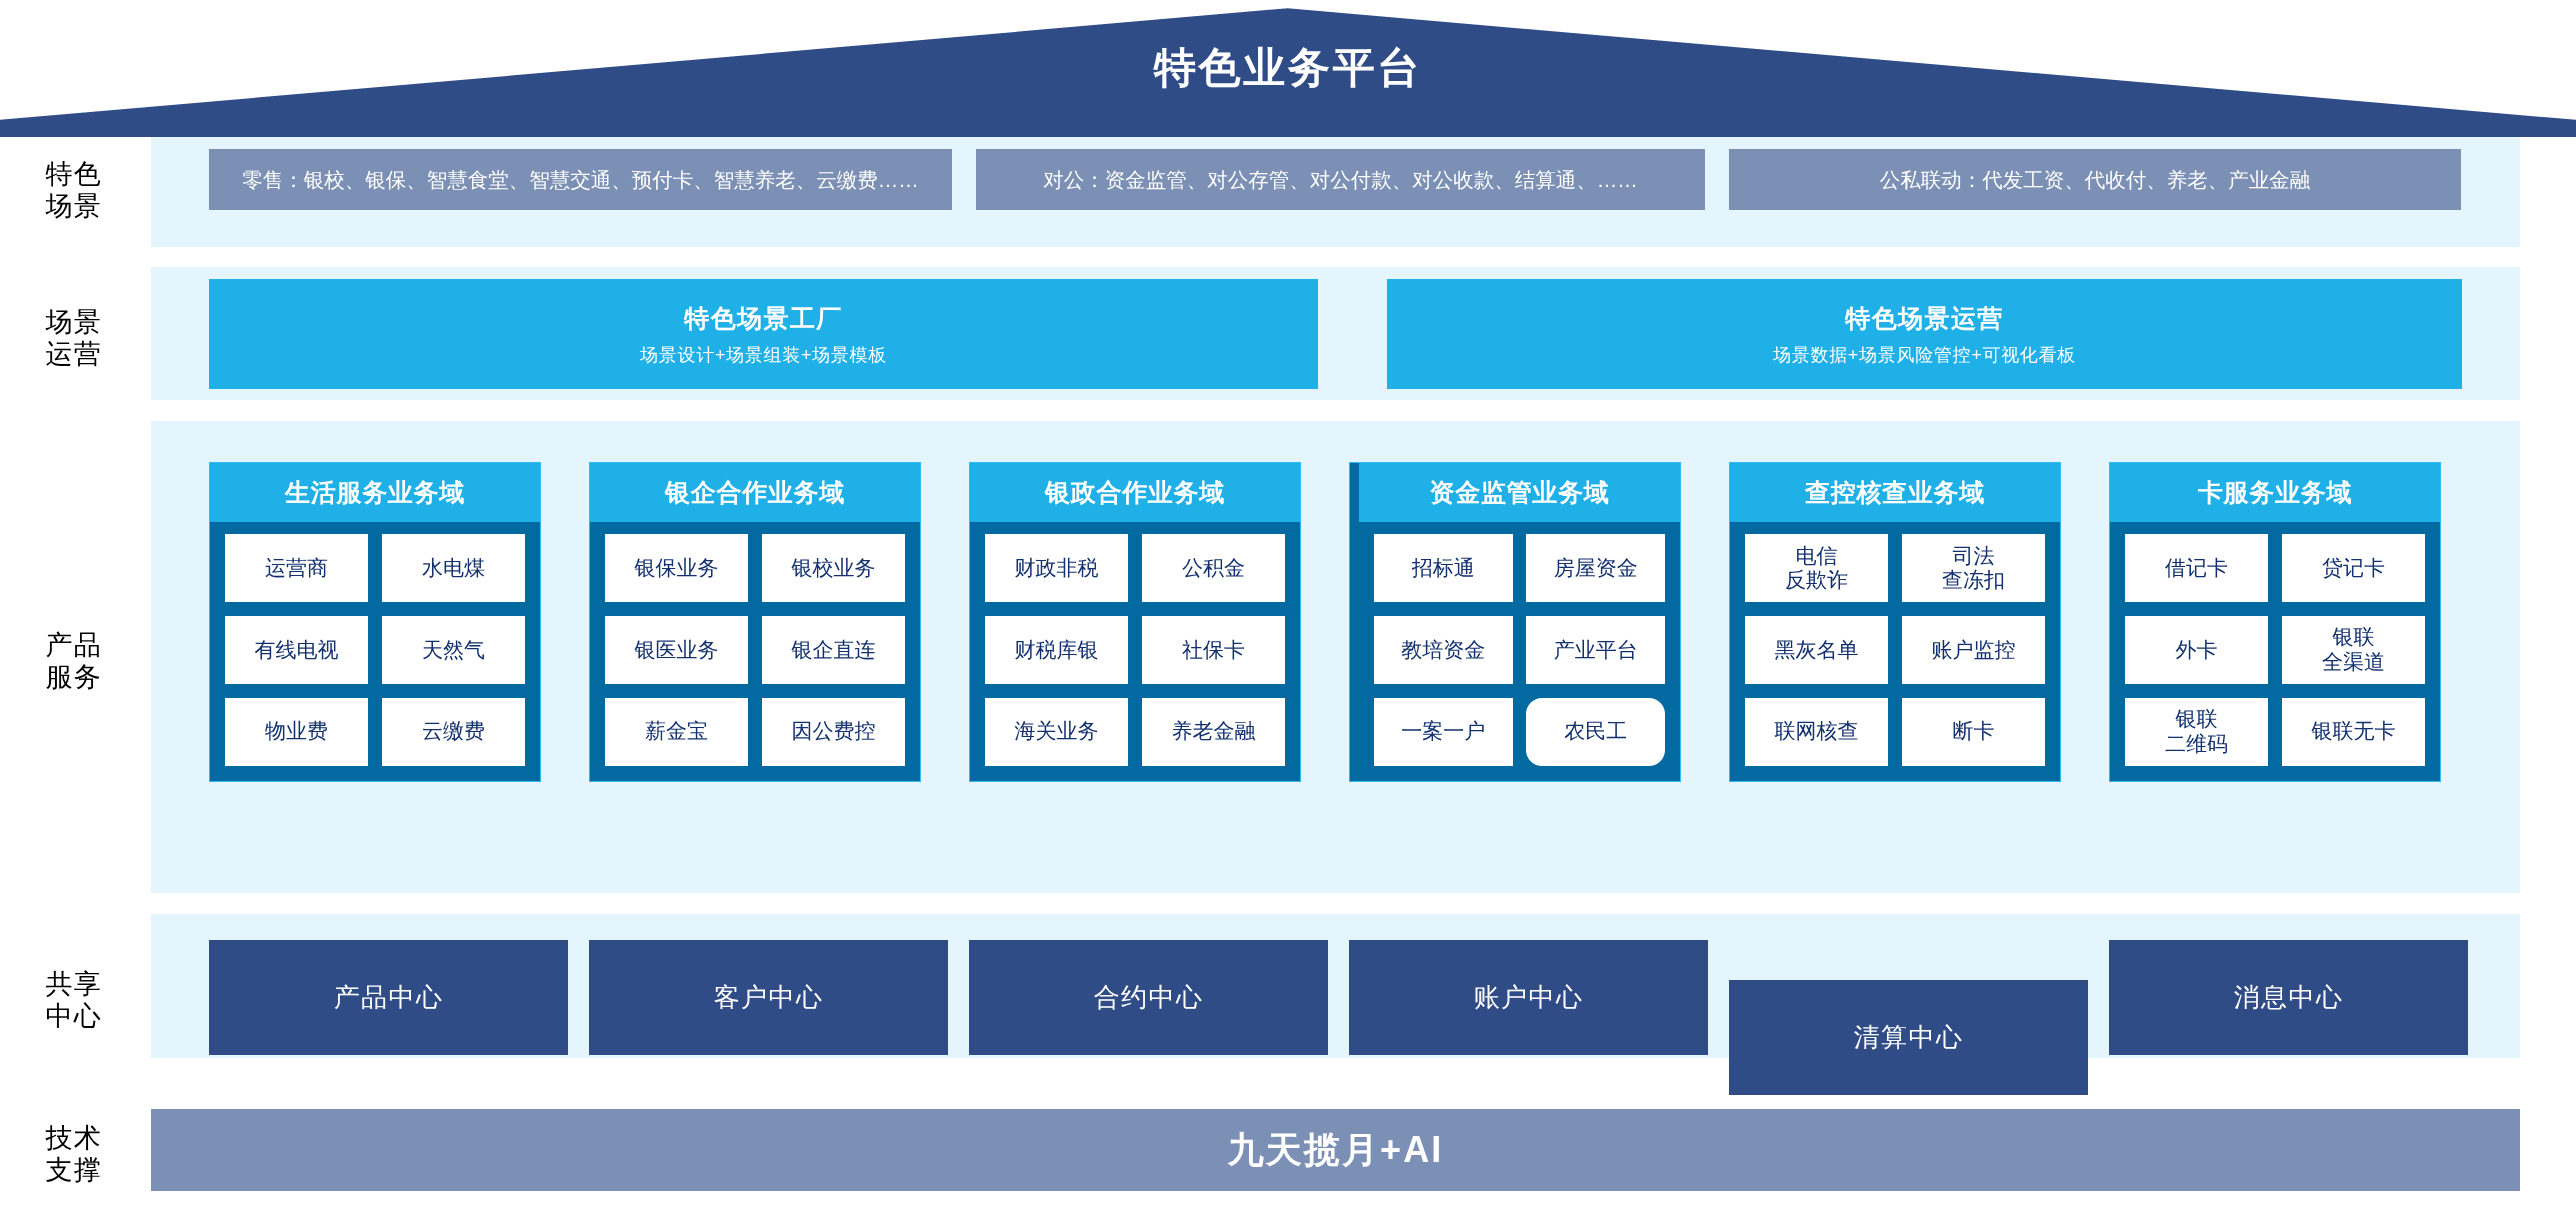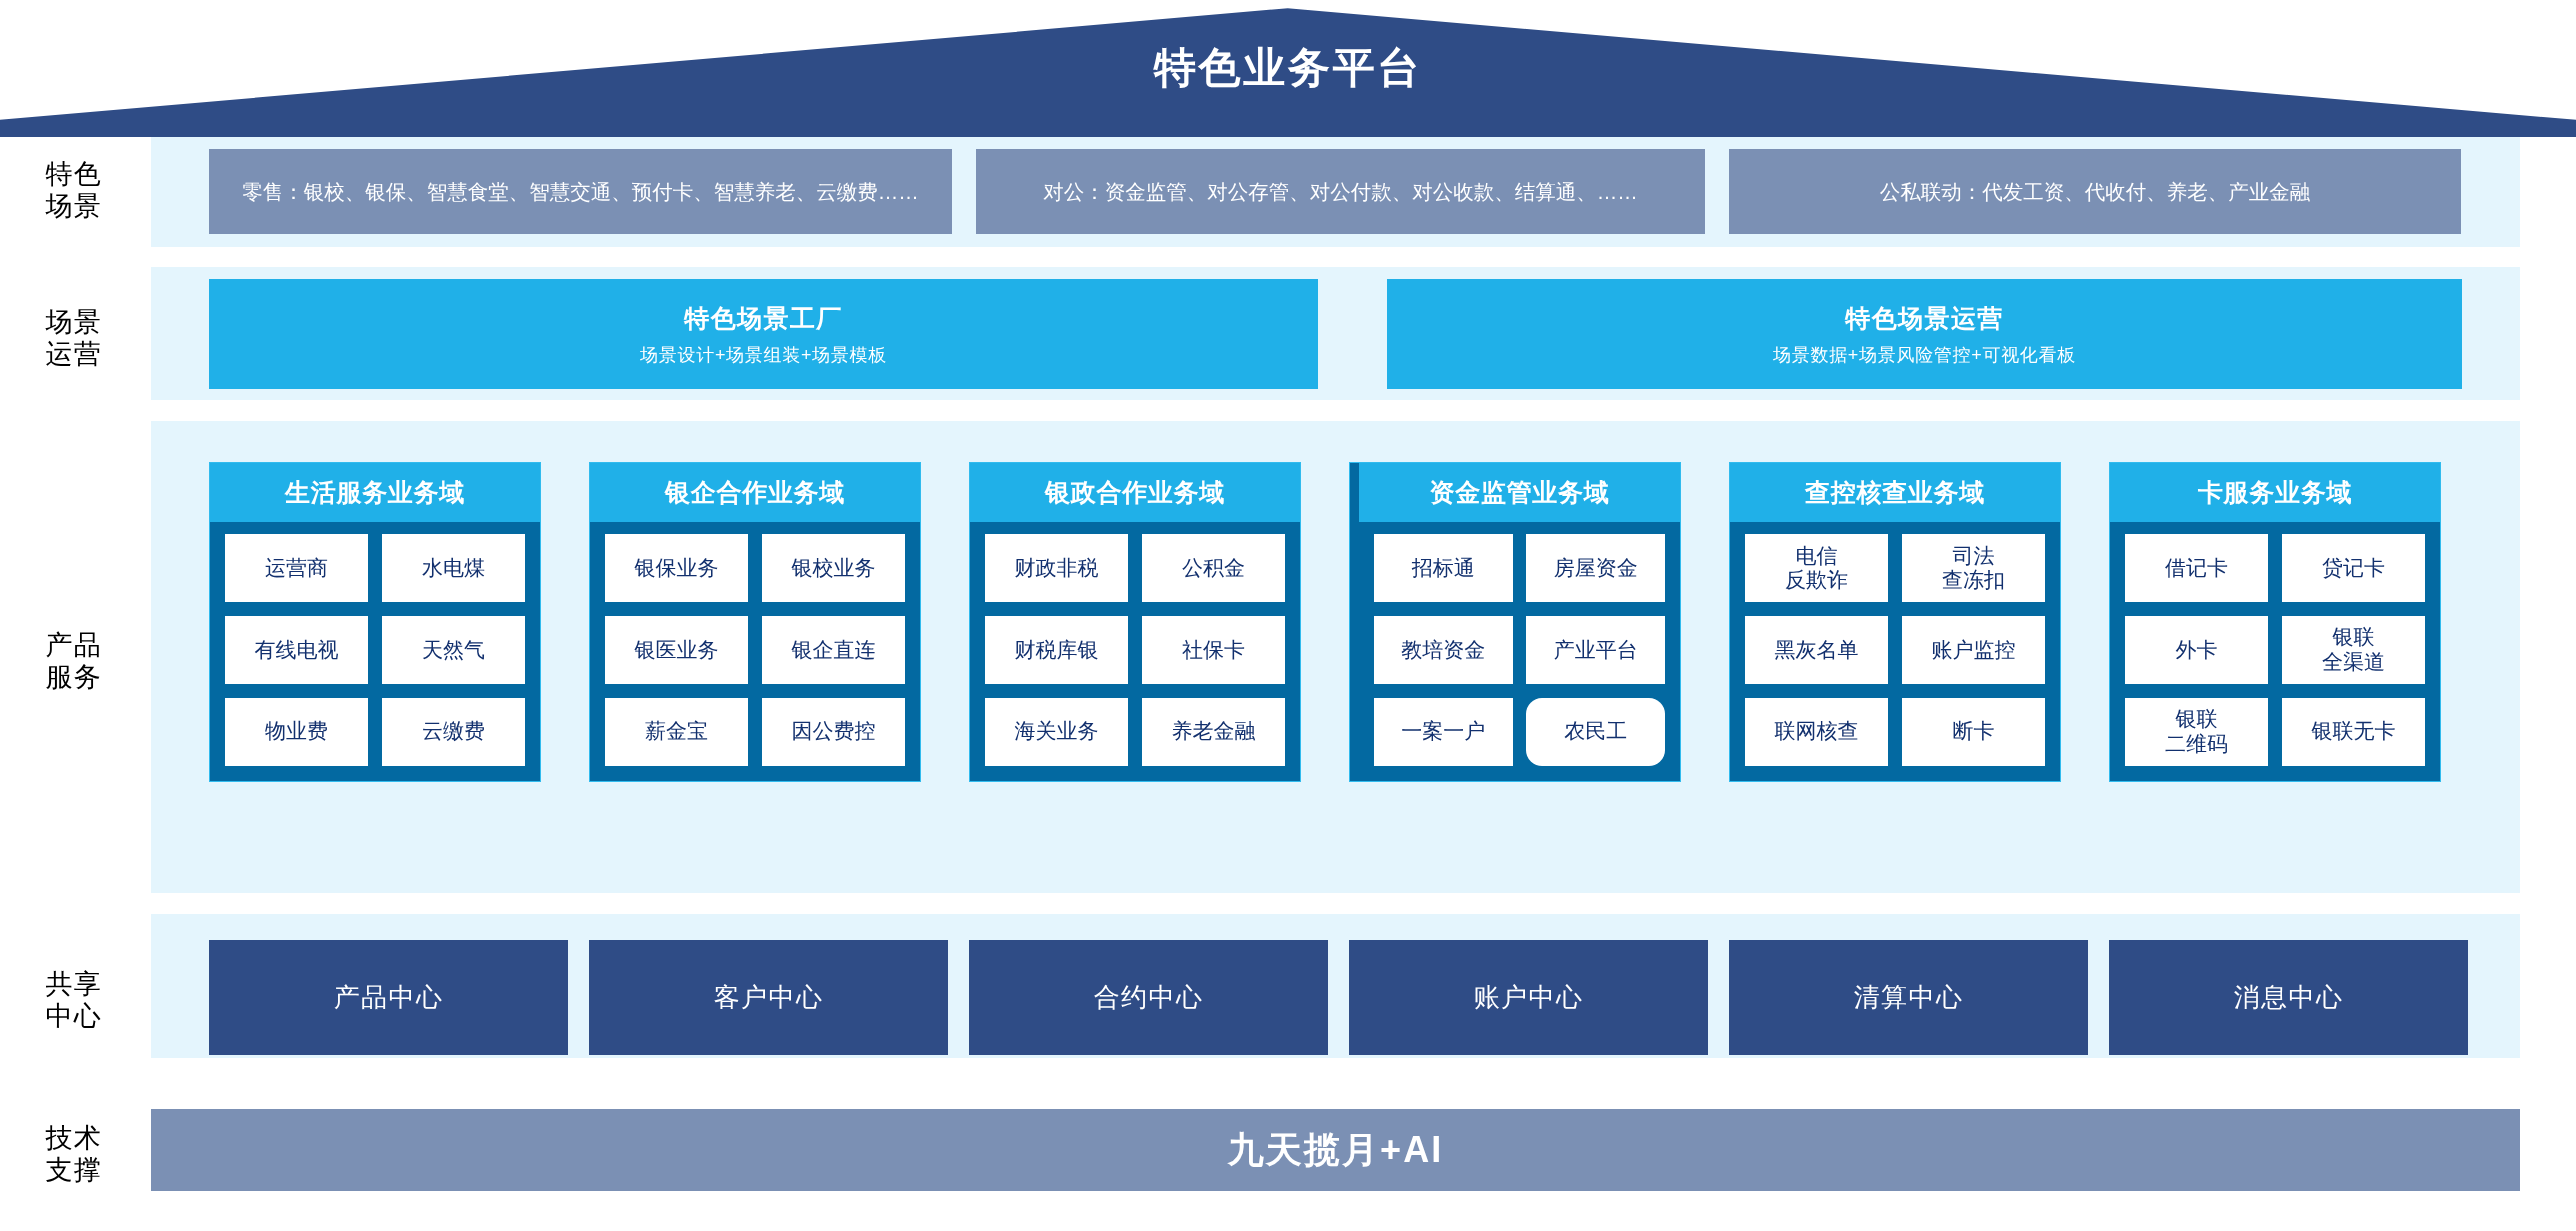--- a/index.html
+++ b/index.html
@@ -24,21 +24,21 @@
   .row-label{
     position:absolute;left:12.3px;width:123px;
     text-align:center;color:#000000;
     font-size:27px;font-weight:normal;line-height:1.18;
     letter-spacing:1.4px;
   }
 
   
   #band-scene{left:151px;top:137px;width:2369px;height:110px;}
   .scene-box{
-    position:absolute;top:12.3px;height:85px;
+    position:absolute;top:12.3px;height:61px;
     background:#7B90B4;color:#ffffff;
     display:flex;align-items:center;justify-content:center;
     text-align:center;font-size:20.5px;line-height:1.35;
     padding:0 11px;box-sizing:border-box;
   }
   #scene-0{left:58px;width:743px;}
   #scene-1{left:825px;width:729px;}
   #scene-2{left:1578px;width:732px;}
 
   
@@ -82,21 +82,21 @@
   
   #band-shared{left:151px;top:914px;width:2369px;height:144px;}
   .shared-box{
     position:absolute;top:26px;height:115px;width:359px;
     background:#2F4C86;color:#ffffff;
     display:flex;align-items:center;justify-content:center;
     font-size:26px;letter-spacing:1.4px;
   }
   .shared-0{left:58px;} .shared-1{left:438px;}
   .shared-2{left:818px;} .shared-3{left:1198px;}
-  .shared-4{left:1578px;} .shared-5{left:1958px;}
+  .shared-4{left:1578px;margin-top:40px;} .shared-5{left:1958px;}
 
   
   #band-tech{left:151px;top:1109px;width:2369px;height:82px;background:#7B90B4;
     display:flex;align-items:center;justify-content:center;}
   .tech-text{color:#ffffff;font-size:36px;font-weight:bold;letter-spacing:2.1px;}
 </style>
 </head>
 <body>
 
 <div class="roof-wrap">

